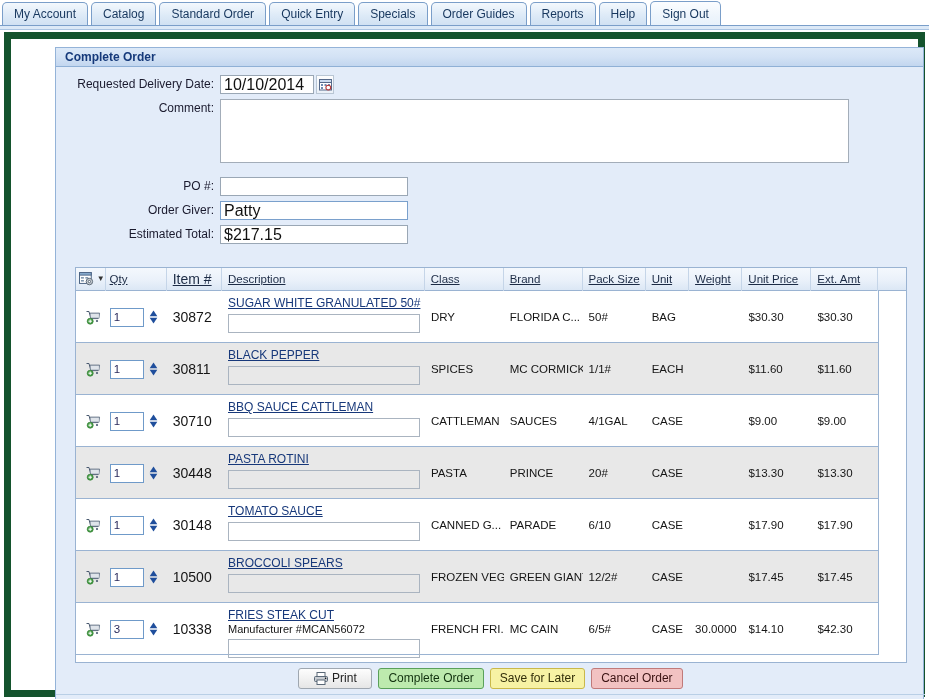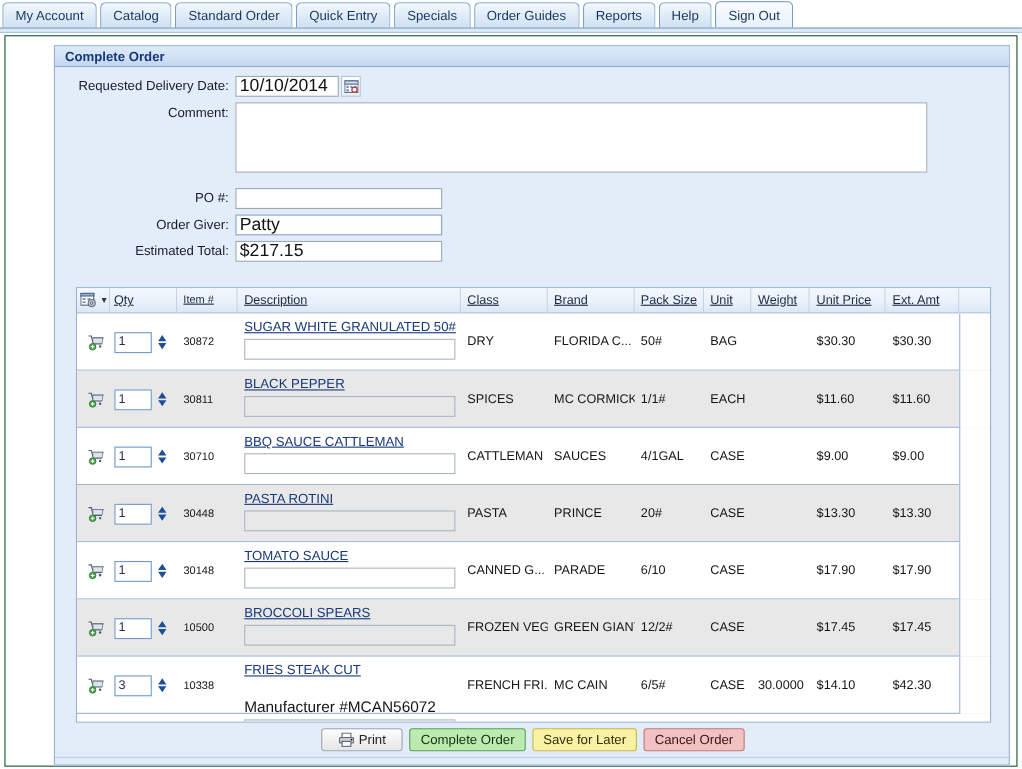--- a/index.html
+++ b/index.html
@@ -46,21 +46,21 @@
     background: #dce9f7;
     border-top: 1px solid #7a9ec9;
     border-bottom: 1px solid #aac4e2;
   }
 
   
   #outer {
     position: absolute; left: 4px; top: 32px;
     width: 921px; height: 665px;
     background: #ffffff;
-    border: 1px solid #14532d;
+    border: 7px solid #14532d;
   }
 
   
   #panel {
     position: absolute; left: 44px; top: 8px;
     width: 869px; height: 655px;
     background: #e3ecf9;
     border: 1px solid #94b3d8;
   }
   #panel-header {
@@ -142,30 +142,30 @@
   }
 
   .cart-cell { width: 30px; display:flex; align-items:center; justify-content:center; }
   .qty-cell { width: 62px; display:flex; align-items:center; padding-left:4px; }
   .qty-input {
     width: 34px; height: 19px; border: 1px solid #6f9ac9;
     background:#fff; font-size:11.5px; color:#2b2b5c; padding:0 3px;
     font-family:"Liberation Sans", sans-serif; outline:none;
   }
   .spin { margin-left:5px; display:flex; flex-direction:column; line-height:0; cursor:pointer;}
-  .item-cell { width: 56px; font-size:10px; }
+  .item-cell { width: 56px; font-size:14px; }
   .desc-cell {
     width: 206px; display:flex; flex-direction:column;
     padding-top: 5px; padding-left: 6px;
   }
   .desc-link {
     color:#17387a; text-decoration:underline; font-size:12px;
     cursor:pointer; white-space:nowrap; overflow:hidden;
   }
-  .desc-mfr { font-size:14px; color:#151515; margin-top:18px; }
+  .desc-mfr { font-size:11px; color:#151515; margin-top:1px; }
   .desc-note {
     width: 192px; height: 19px; border:1px solid #aab4c0;
     background: transparent; margin-top: 4px; outline:none;
     font-family:"Liberation Sans", sans-serif; font-size:11.5px;
   }
   .grow.alt .desc-note { background: transparent; }
   .class-cell { width: 80px; }
   .brand-cell { width: 80px; }
   .pack-cell  { width: 64px; }
   .unit-cell  { width: 44px; }

